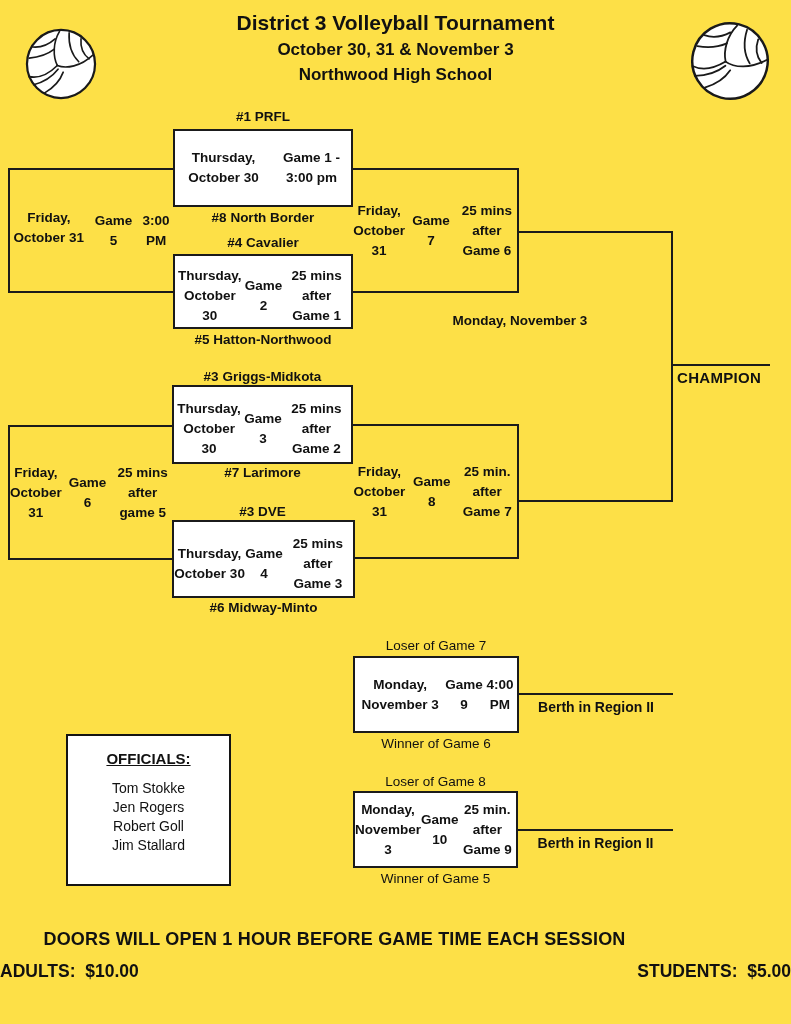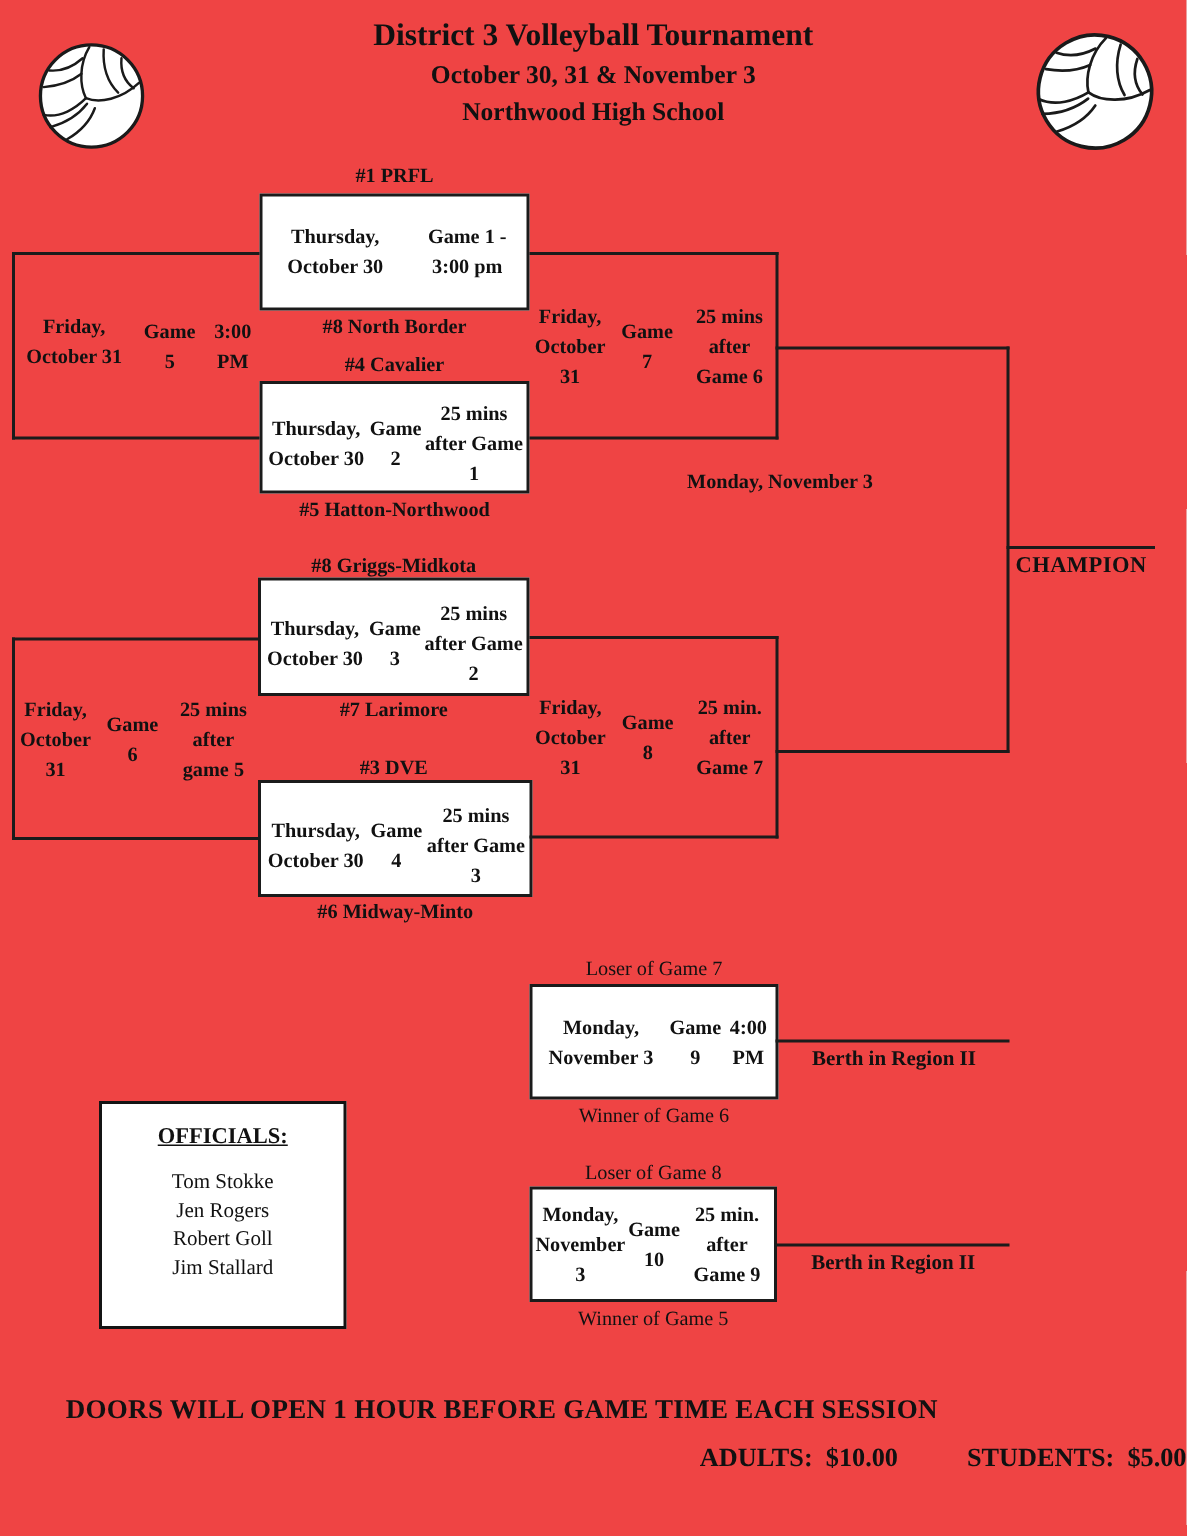--- a/index.html
+++ b/index.html
@@ -1,19 +1,19 @@
 <!DOCTYPE html>
 <html><head>
 <meta charset="utf-8">
 <style>
   html,body{margin:0;padding:0;background:#e8e8e8;}
   .page{
     position:relative; width:791px; height:1024px; margin:0 auto;
-    background:#ef4444; overflow:hidden;
-    font-family:Liberation Serif, serif; color:#111;
+    background:#fde047; overflow:hidden;
+    font-family:Liberation Sans, sans-serif; color:#111;
   }
   .abs{position:absolute;}
   .hdr-title{left:0;width:791px;top:11px;font-size:21px;font-weight:700;text-align:center;}
   .hdr-sub{left:0;width:791px;font-size:17px;font-weight:700;text-align:center;}
   .seed{position:absolute;text-align:center;font-weight:700;font-size:13.5px;line-height:16px;}
   .gbox{
     position:absolute;border:2px solid #1b1b1b;box-sizing:border-box;background:#fff;
     display:flex;flex-direction:row;align-items:center;justify-content:center;
     text-align:center;font-weight:700;font-size:13.5px;line-height:20px;
   }
@@ -33,21 +33,21 @@
   .mid3{position:absolute;text-align:center;font-weight:700;font-size:13.5px;line-height:21px;display:flex;flex-direction:column;gap:7px;}
   .mbox{position:absolute;border:3px solid #141414;box-sizing:border-box;background:#fff;
         display:flex;flex-direction:column;align-items:center;justify-content:center;text-align:center;gap:1px;}
   .mbox .hd{font-weight:700;font-size:14px;text-decoration:underline;}
   .mbox .nm{font-size:13.5px;line-height:16px;}
   .obox{position:absolute;border:2.5px solid #141414;box-sizing:border-box;background:#fff;text-align:center;}
   .obox .hd{font-weight:700;font-size:15px;text-decoration:underline;margin-top:14px;}
   .obox .nm{font-size:14px;line-height:19px;}
   .obox .names{margin-top:12px;display:flex;flex-direction:column;}
   .footer1{left:0;width:669px;top:929px;text-align:center;font-size:18px;font-weight:700;letter-spacing:.2px;}
-  .footer2{left:0;width:791px;top:961px;display:flex;justify-content:flex-end;gap:46px;font-size:17.5px;font-weight:700;}
+  .footer2{left:0;width:791px;top:961px;display:flex;justify-content:space-between;gap:35px;font-size:17.5px;font-weight:700;}
   .footer2 span{white-space:pre;}
   .vball{position:absolute;}
   .gap5{margin-bottom:6px;}
 </style>
 </head>
 <body>
 
 <div class="page">
 
   <div class="abs hdr-title">District 3 Volleyball Tournament</div>
@@ -80,21 +80,21 @@
       <path d="M77,16 C76,28 80,37 88,43"></path>
       <path d="M13,78 C28,74 39,66 46,57"></path>
       <path d="M28,89 C40,82 49,72 53,61"></path>
     </g>
   </svg>
 
   <div class="seed" style="left:173px;top:109px;width:180px;">#1 PRFL</div>
   <div class="seed" style="left:173px;top:210px;width:180px;">#8 North Border</div>
   <div class="seed" style="left:173px;top:235px;width:180px;">#4 Cavalier</div>
   <div class="seed" style="left:173px;top:332px;width:180px;">#5 Hatton-Northwood</div>
-  <div class="seed" style="left:172px;top:369px;width:181px;">#8 Griggs-Midkota</div>
+  <div class="seed" style="left:172px;top:369px;width:181px;">#3 Griggs-Midkota</div>
   <div class="seed" style="left:172px;top:465px;width:181px;">#7 Larimore</div>
   <div class="seed" style="left:172px;top:504px;width:181px;">#3 DVE</div>
   <div class="seed" style="left:172px;top:600px;width:183px;">#6 Midway-Minto</div>
 
   <div class="gbox" style="left:173px;top:129px;width:180px;height:78px;">
     <span>Thursday, October 30</span>
     <span>Game 1 - 3:00 pm</span>
   </div>
   <div class="gbox down" style="left:173px;top:254px;width:180px;height:75px;">
     <span>Thursday, October 30</span>

